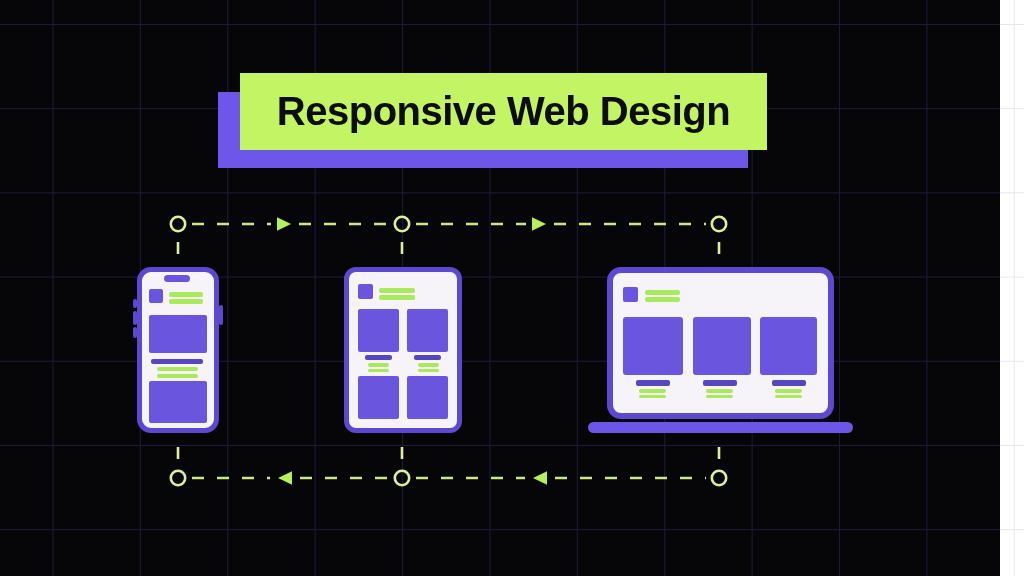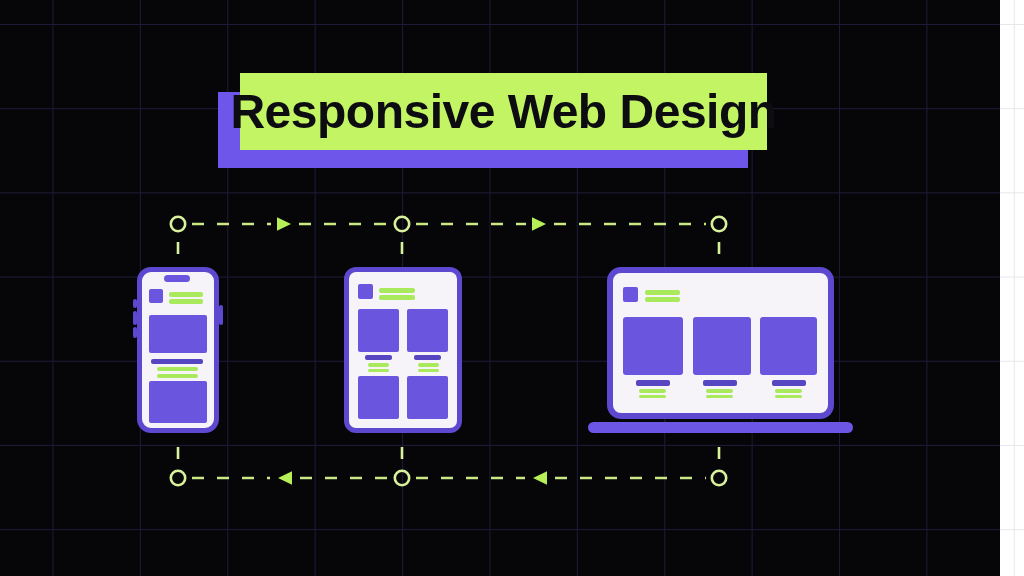--- a/index.html
+++ b/index.html
@@ -23,21 +23,21 @@
     background-position:52.5px 24px;
   }
   .abs{position:absolute;}
   
   .banner-shadow{left:218px;top:92px;width:530px;height:76px;background:#6e56ea;}
   .banner-face{
     left:240px;top:73px;width:527px;height:77px;background:#c3f463;
     display:flex;align-items:center;justify-content:center;
   }
   .banner-face h1{
-    margin:0;font-size:48px;font-weight:bold;letter-spacing:-0.5px;
+    margin:0;font-size:40px;font-weight:bold;letter-spacing:-0.5px;
     color:#0c0c11;white-space:nowrap;
   }
   
   .device{background:#f6f4f9;border:5px solid #5d49d0;box-sizing:border-box;}
   .phone{left:137px;top:267px;width:82px;height:166px;border-radius:14px;}
   .tablet{left:344px;top:267px;width:118px;height:166px;border-radius:12px;}
   .laptop{left:607px;top:267px;width:227px;height:152px;border-width:6px;border-radius:14px;}
   .laptop-base{left:588px;top:422px;width:265px;height:11px;background:#6b56e6;border-radius:6px;}
   .blk{background:#6a55de;border-radius:2px;}
   .bar{background:#5646c2;border-radius:2px;}

